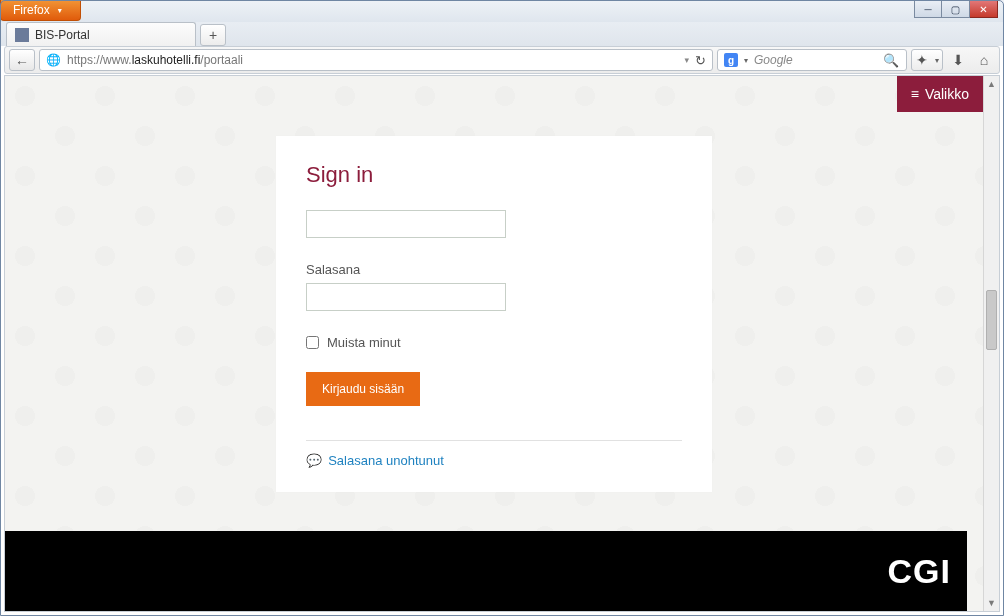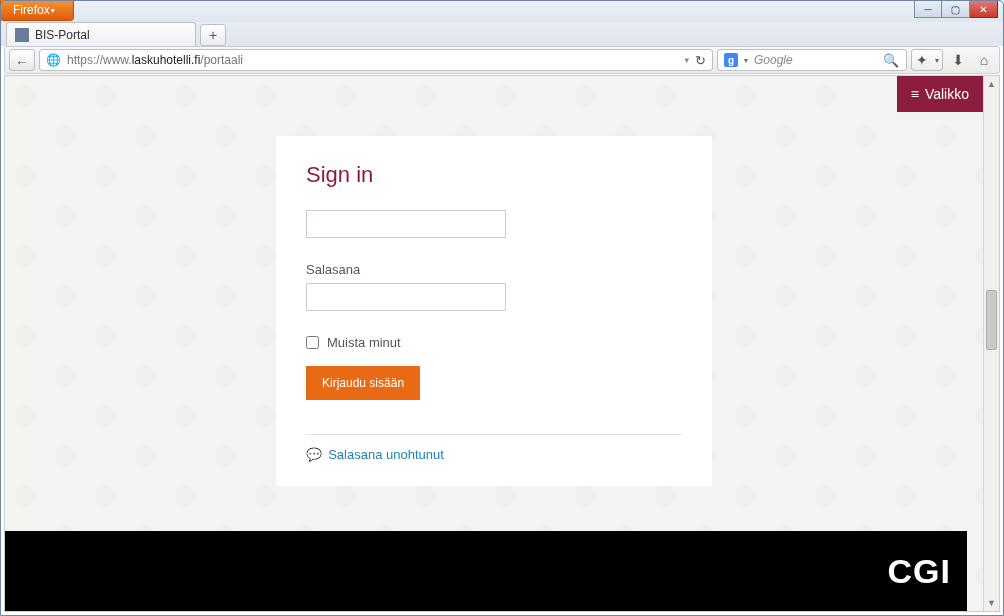--- a/index.html
+++ b/index.html
@@ -17,21 +17,21 @@
 .firefox-btn {
   position: absolute;
   top: 0; left: 0;
   background: linear-gradient(#f29536, #e05b0b);
   color: #fff;
   padding: 3px 18px 3px 12px;
   border-radius: 0 0 4px 4px;
   font-size: 12px;
   display: flex;
   align-items: center;
-  gap: 1px;
+  gap: 8px;
   border: 1px solid #c14f05;
   border-top: none;
 }
 .firefox-btn .tri { font-size: 8px; }
 
 
 .win-btns {
   position: absolute;
   top: 0; right: 6px;
   display: flex;
@@ -243,21 +243,21 @@
   height: 28px;
   border: 1px solid #c7cfc7;
   background:#fff;
   margin-bottom: 24px;
   padding: 0 6px;
   font-size:13px;
 }
 .remember-row {
   display:flex; align-items:center; gap:8px;
   color:#555; font-size:13px;
-  margin-bottom: 16px;
+  margin-bottom: 22px;
 }
 .remember-row input { width:13px; height:13px; }
 .login-btn {
   background:#e86a14;
   color:#fff;
   border:none;
   padding: 10px 16px;
   font-size:12px;
   cursor:pointer;
 }

